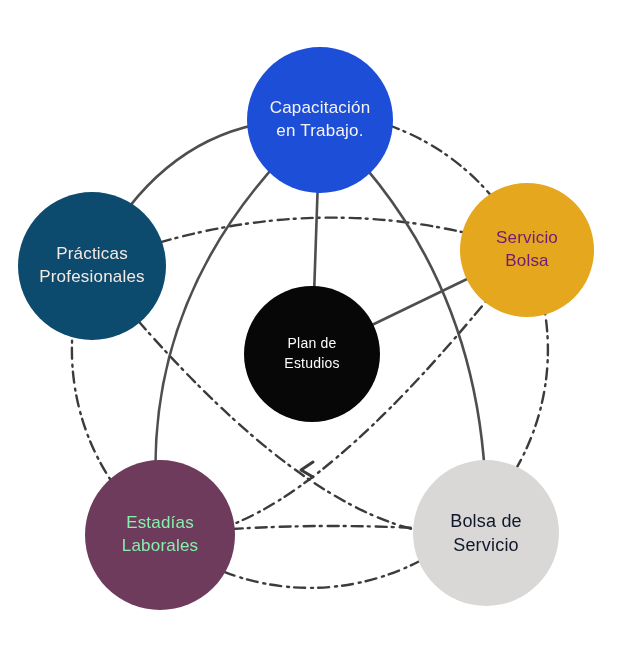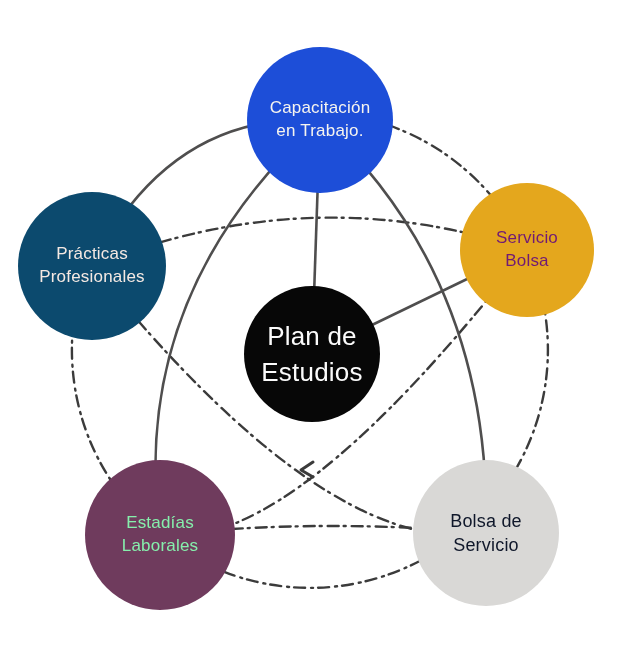--- a/index.html
+++ b/index.html
@@ -16,21 +16,21 @@
     border-radius:50%;
     display:flex;align-items:center;justify-content:center;
     text-align:center;
   }
   .node .label{display:block;font-size:17px;line-height:1.35;letter-spacing:.2px;}
   .node .label span{display:block;}
   
   .node-capacitacion{left:247px;top:47px;width:146px;height:146px;}
   .node-servicio{left:460px;top:183px;width:134px;height:134px;}
   .node-plan{left:244px;top:286px;width:136px;height:136px;}
-  .node-plan .label{font-size:26px;line-height:1.4;}
+  .node-plan .label{font-size:14px;line-height:1.4;}
   .node-estadias{left:85px;top:460px;width:150px;height:150px;}
   .node-bolsa{left:413px;top:460px;width:146px;height:146px;}
   .node-bolsa .label{font-size:18px;}
   .node-practicas{left:18px;top:192px;width:148px;height:148px;}
 </style>
 </head>
 <body>
 
 <div class="canvas">
 

